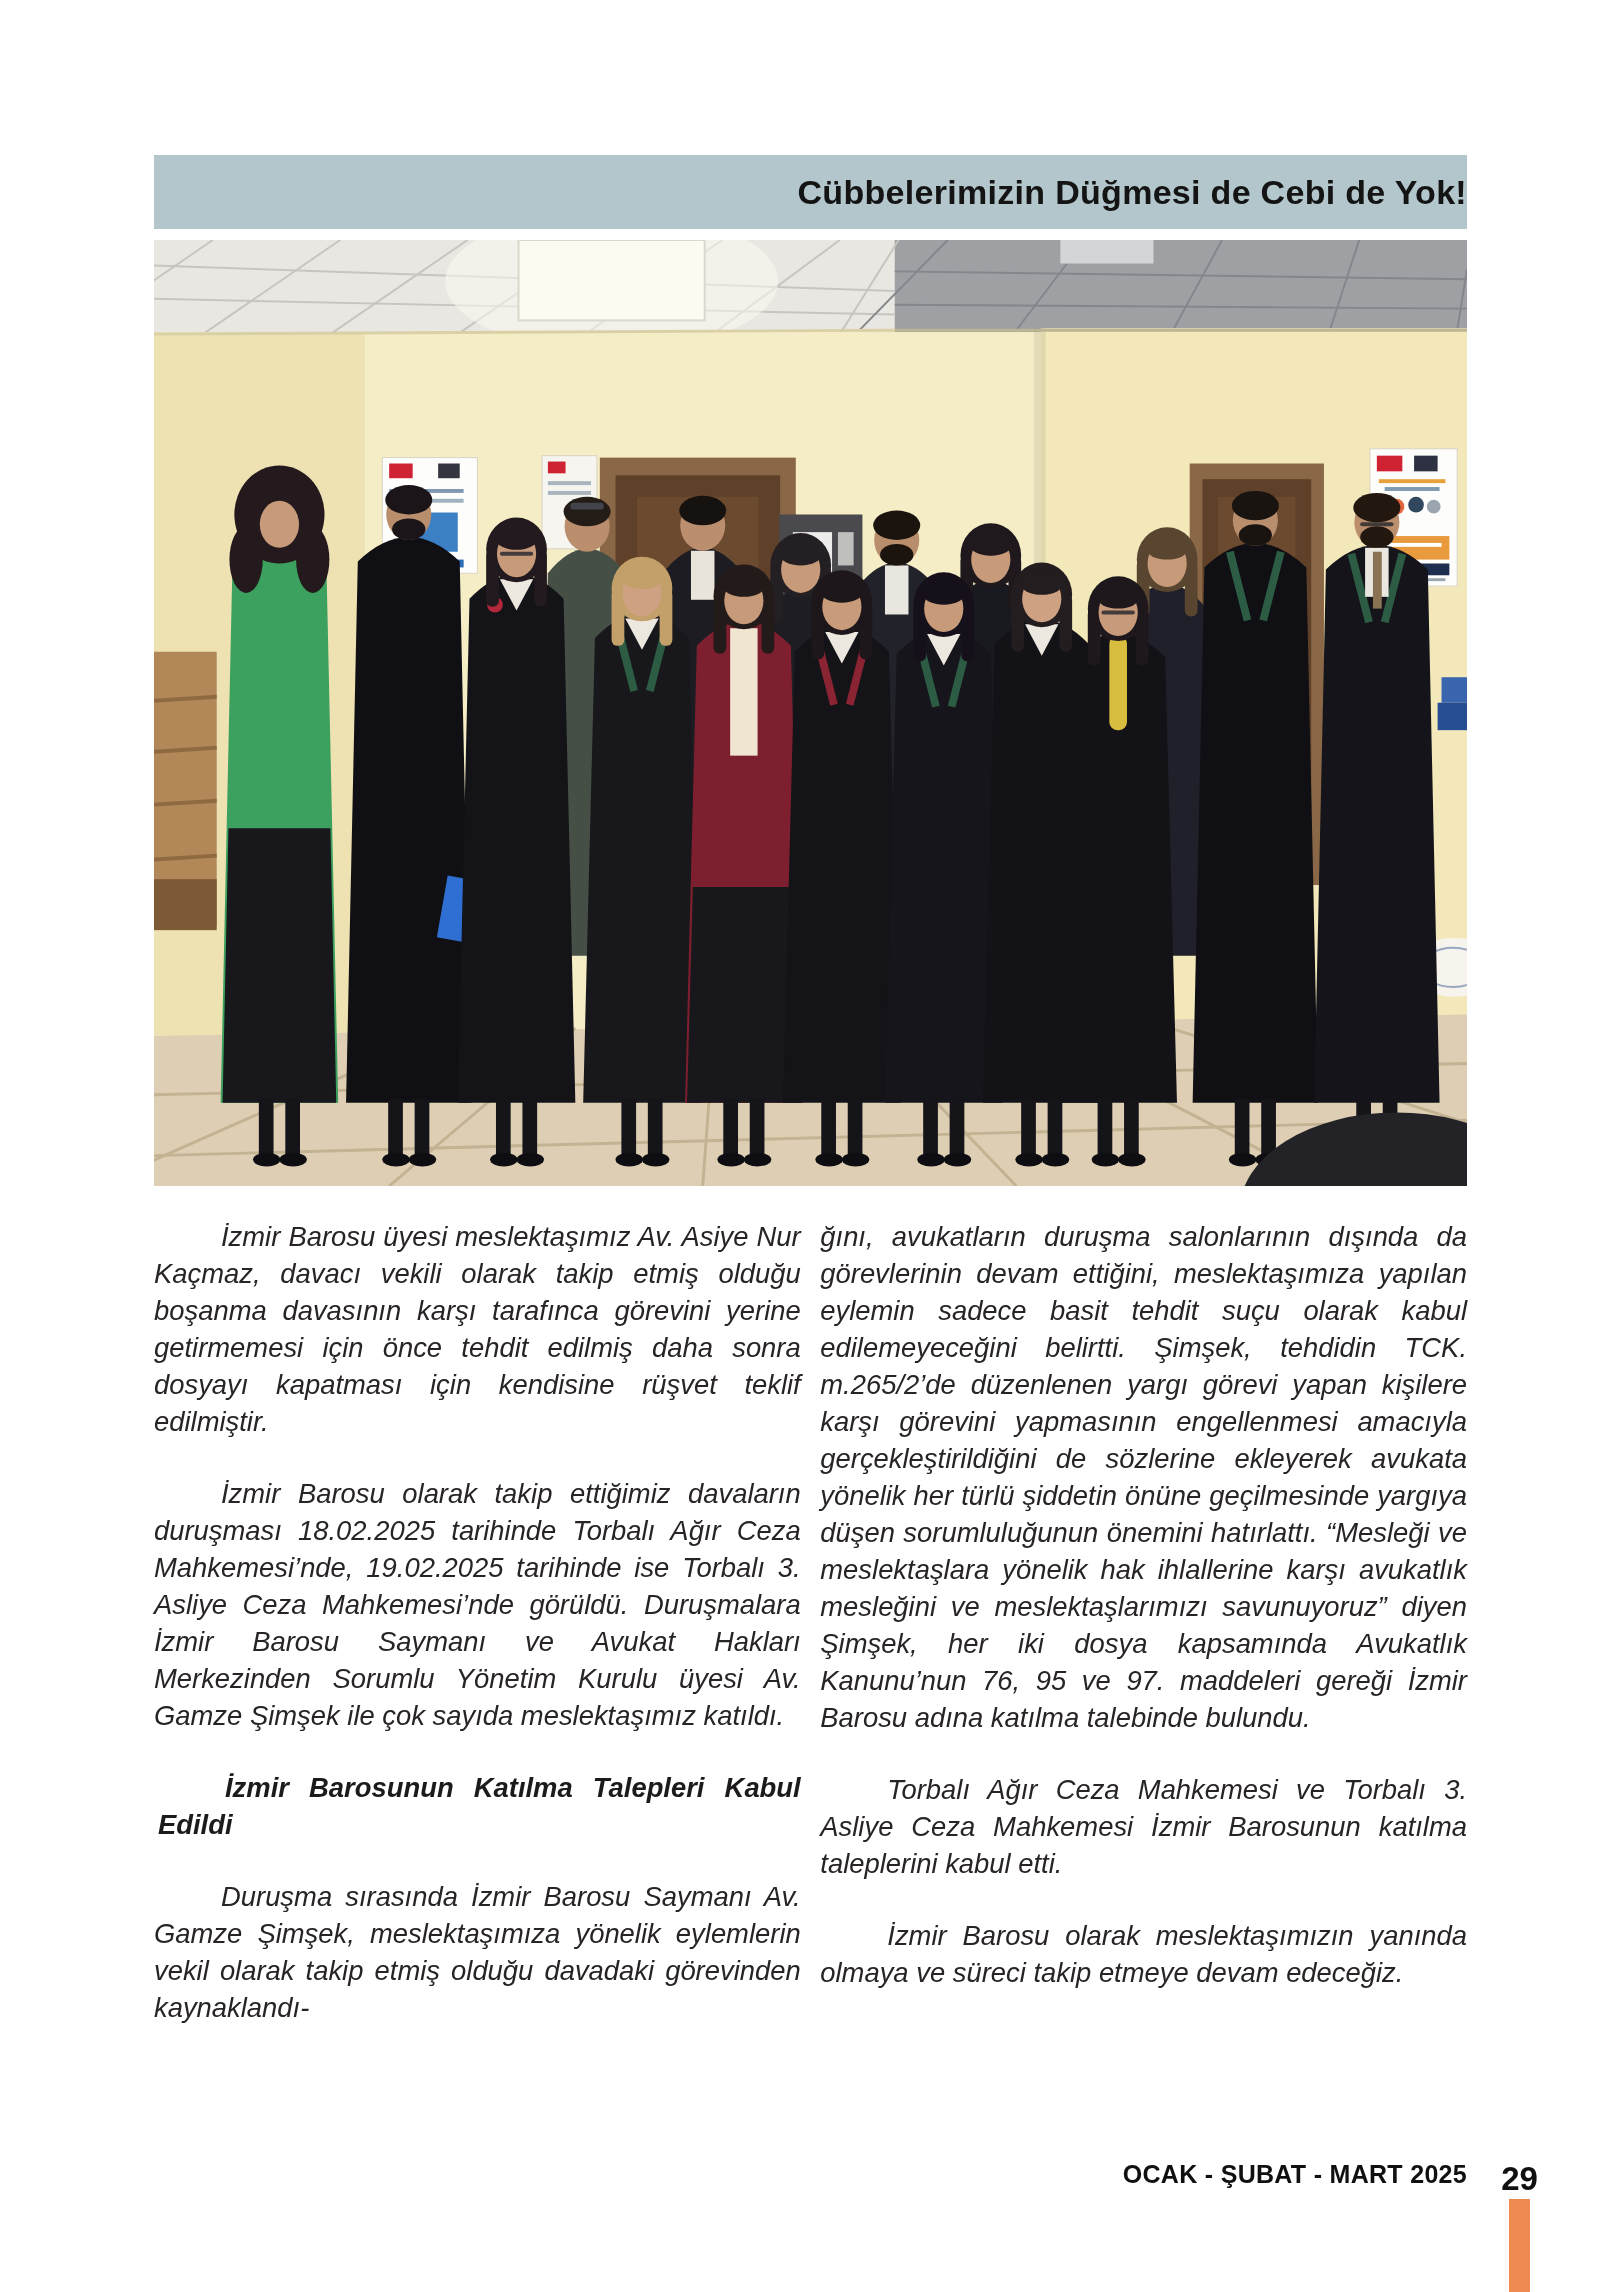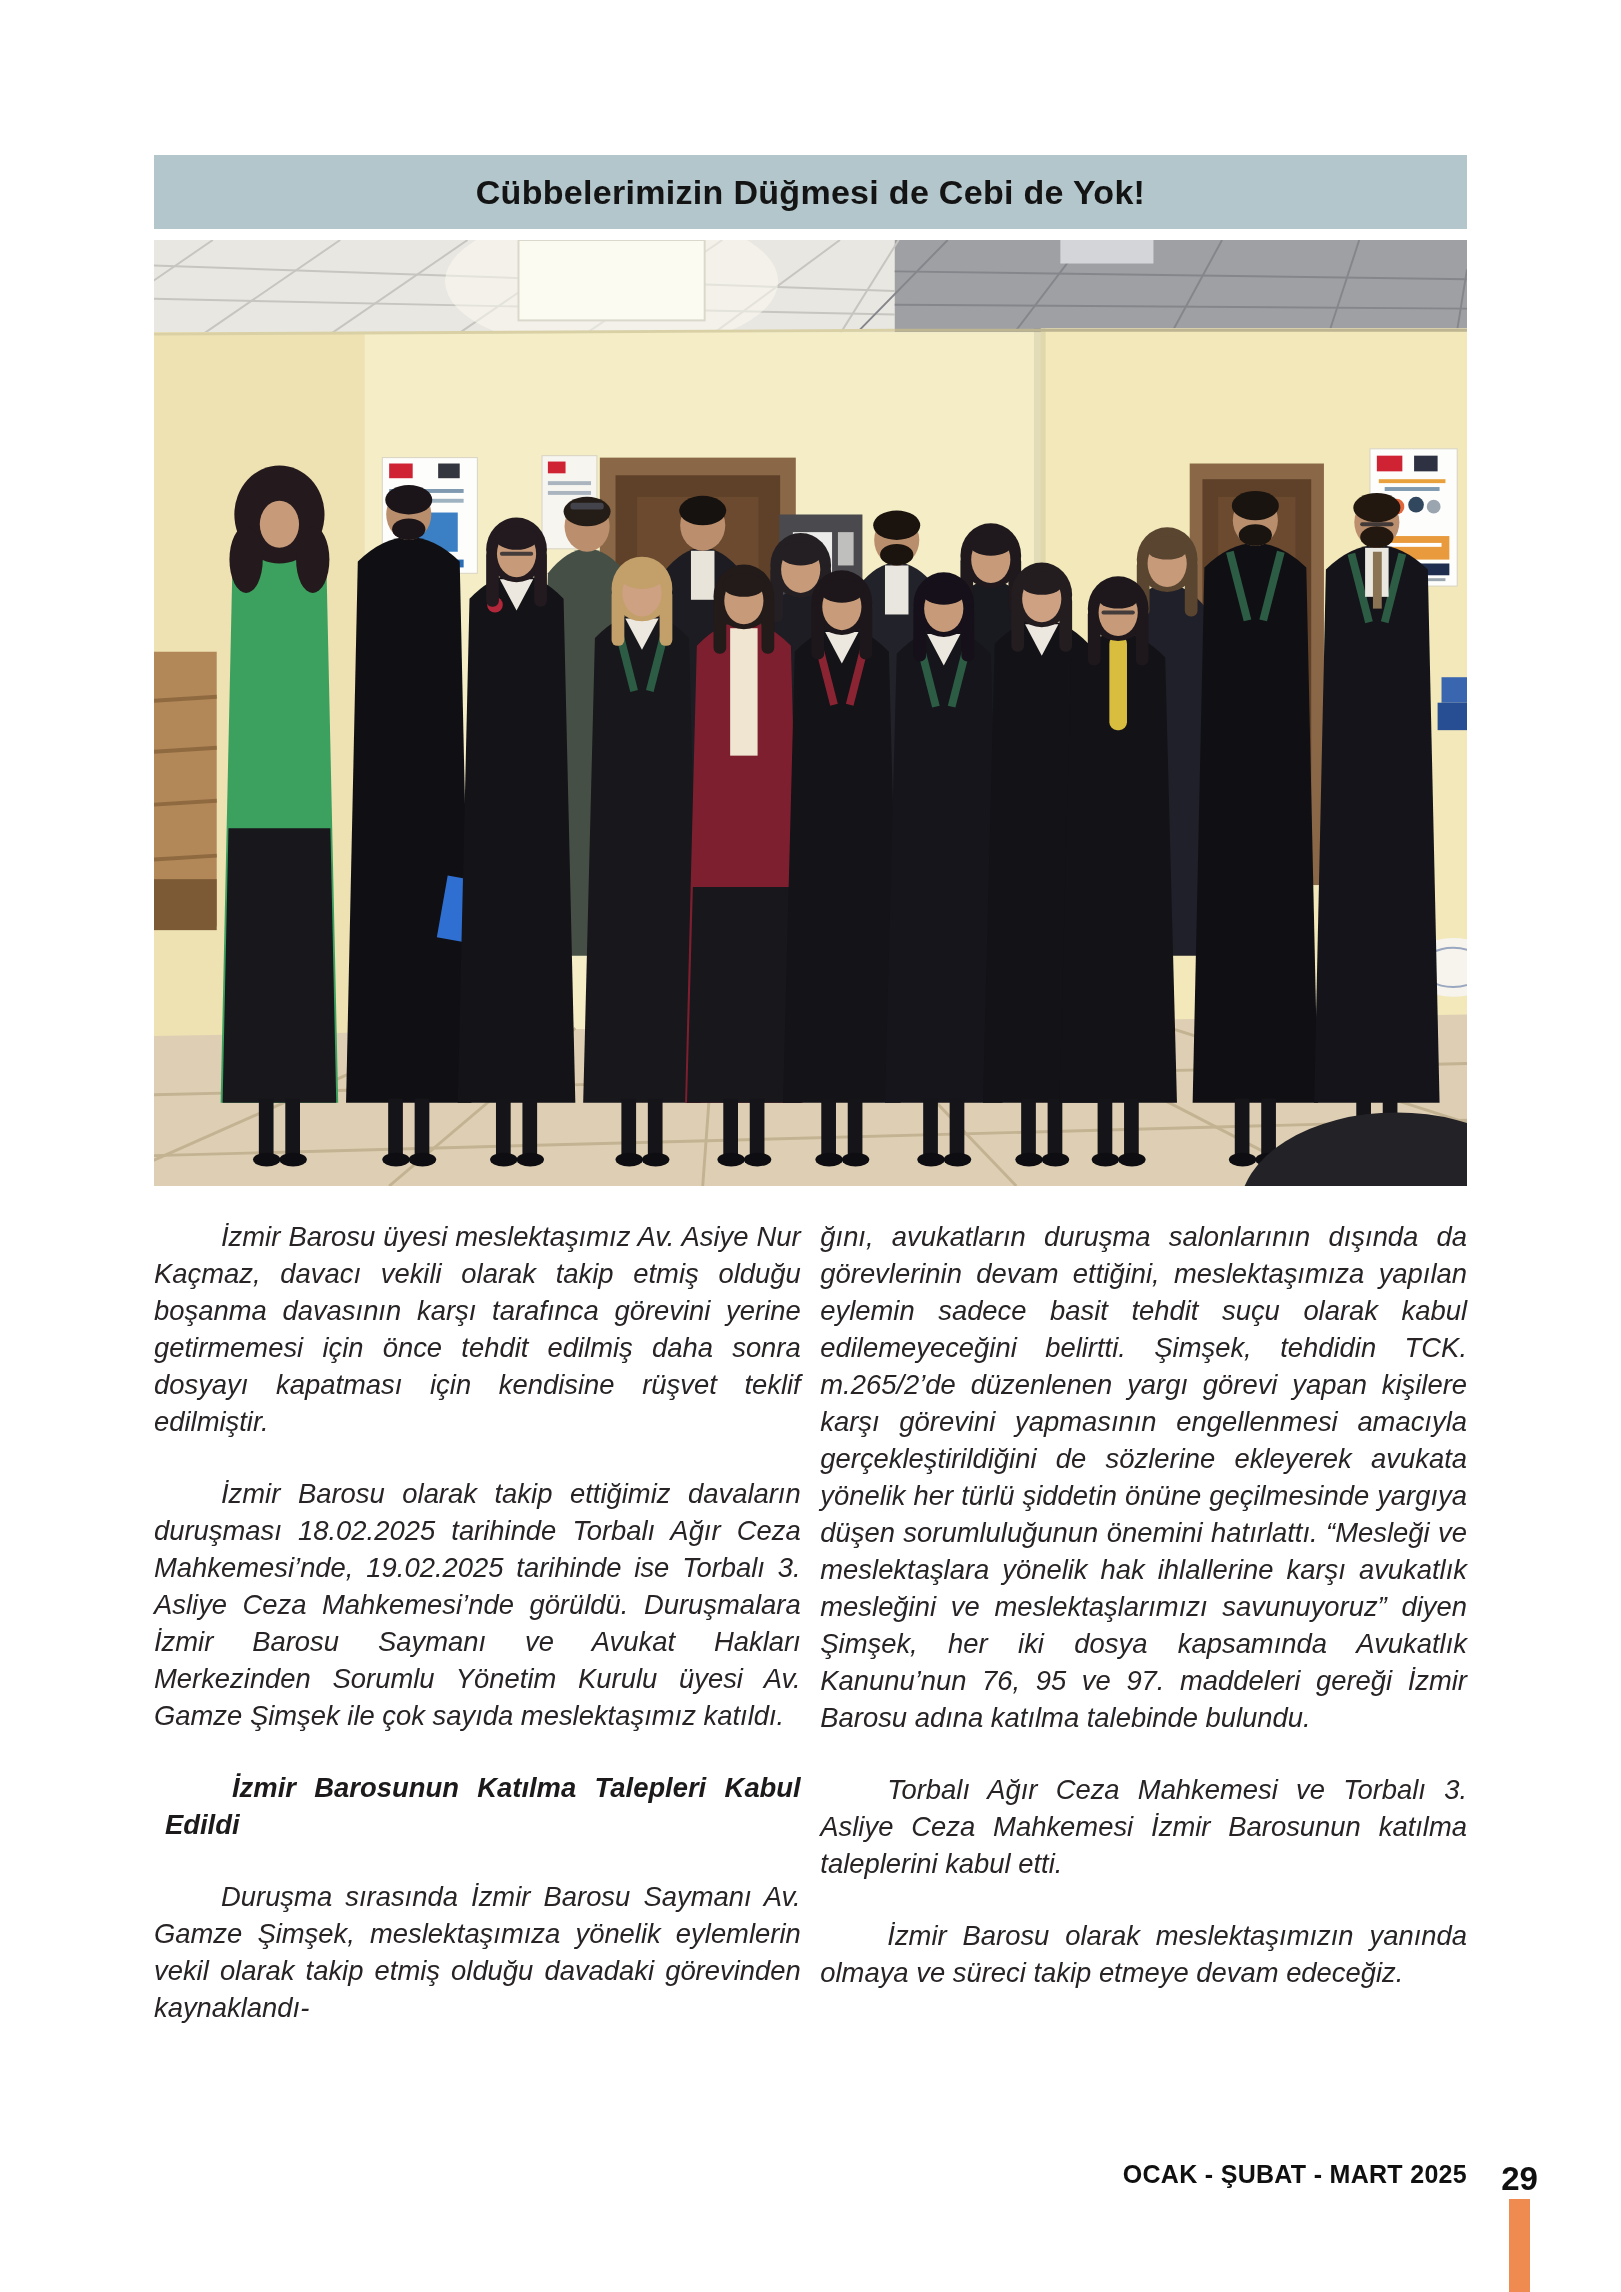--- a/index.html
+++ b/index.html
@@ -19,39 +19,39 @@
     background:#f4edc6;
   }
   .photo svg{display:block;width:100%;height:100%;}
   .columns{
     position:absolute;left:154px;top:1218px;width:1313px;
     display:flex;gap:19.6px;
   }
   .col{width:647px;font-size:27.4px;line-height:37px;color:#282425;text-align:justify;font-style:italic;}
   .para{margin:0 0 35px 0;text-indent:67px;}
   .para.cont{text-indent:0;}
-  .subhead{margin:0 0 35px 11px;text-indent:67px;font-weight:700;color:#1c1a1b;}
+  .subhead{margin:0 0 35px 4px;text-indent:67px;font-weight:700;color:#1c1a1b;}
   .footer-issue{
     position:absolute;top:2160px;right:154px;
     font-size:25px;font-weight:800;color:#101010;letter-spacing:0.3px;
   }
   .pagenum{
     position:absolute;top:2160px;left:1496px;width:47px;text-align:center;
     font-size:33px;font-weight:700;color:#101010;
   }
   .page-marker{
     position:absolute;left:1509px;top:2199px;width:20.6px;height:93px;background:#ef8a50;
   }
 </style>
 </head>
 <body>
 
 <div class="page">
 
-  <div class="title-bar" id="title-bar" style="background: rgb(179, 198, 204);">
+  <div class="title-bar" id="title-bar" style="background: rgb(179, 198, 204); justify-content: flex-end;">
     <span>Cübbelerimizin Düğmesi de Cebi de Yok!</span>
   </div>
 
   <figure class="photo" aria-label="İzmir Barosu üyesi avukatlar, cübbeleriyle adliye koridorunda toplu halde">
     <svg viewBox="0 0 1340 965" preserveAspectRatio="none">
 
       <g>
         <rect x="0" y="0" width="1340" height="98" fill="#e9e7e1"></rect>
         <rect x="756" y="0" width="584" height="94" fill="#9fa0a4"></rect>
         <g stroke="#c6c5c0" stroke-width="2" fill="none">

